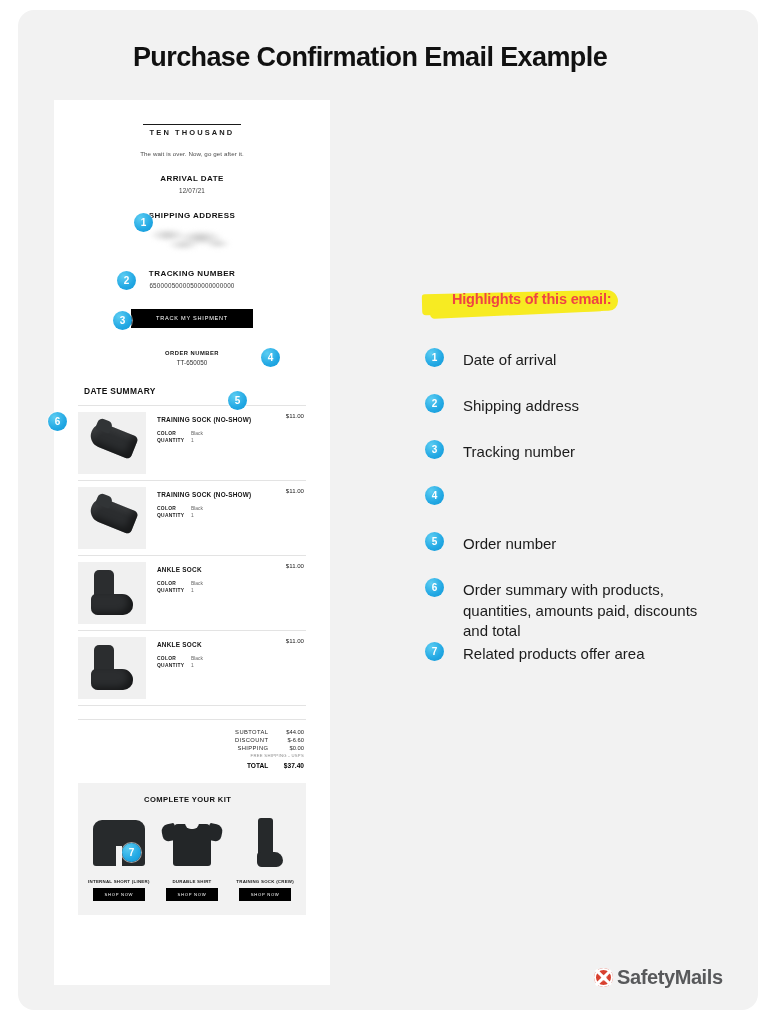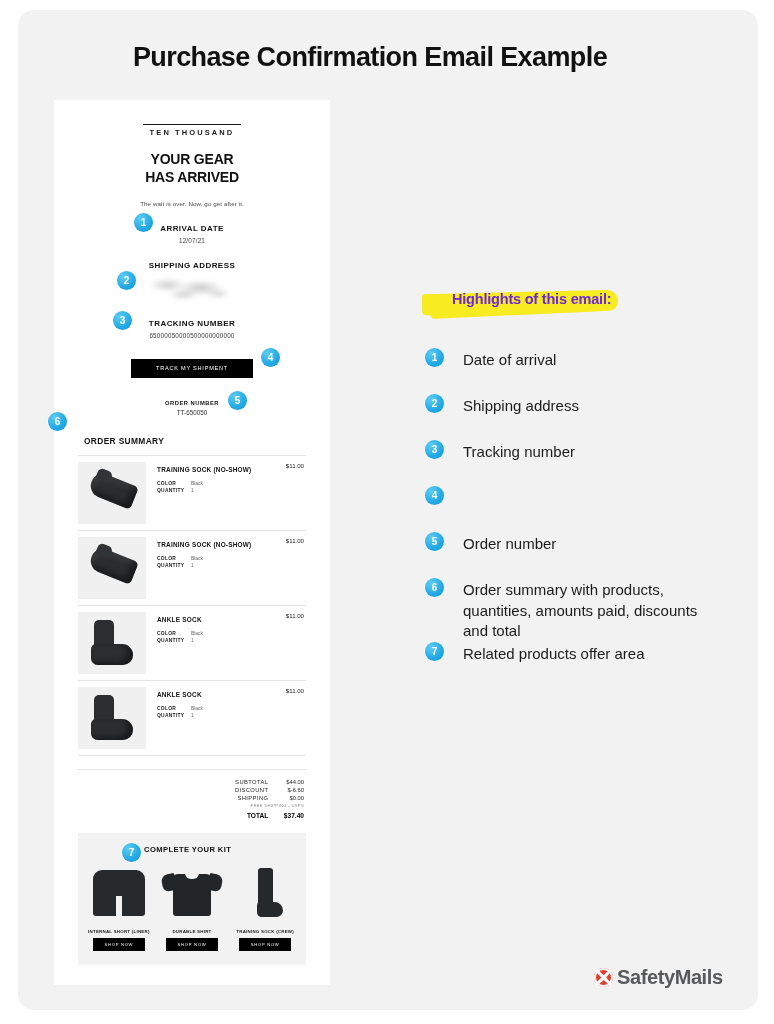--- a/index.html
+++ b/index.html
@@ -237,21 +237,21 @@
     background: #f7eb22; border-radius: 3px 12px 10px 4px;
     transform: rotate(-1.4deg);
     z-index: 0;
   }
   .hl-marker.m2 {
     left: -22px; top: 16px; width: 175px; height: 9px;
     border-radius: 6px; transform: rotate(-2.6deg);
   }
   .hl-title {
     position: relative; z-index: 2;
-    font-size: 14.5px; font-weight: bold; color: #6d28d9; letter-spacing: -0.2px;
+    font-size: 14.5px; font-weight: bold; color: #ef4444; letter-spacing: -0.2px;
   }
   .hl-list { margin-top: 40px; }
   .hl-item { position: relative; min-height: 46px; padding-left: 46px; }
   .hl-badge {
     position: absolute; left: 8px; top: 0;
     width: 19px; height: 19px; border-radius: 50%;
     background: radial-gradient(circle at 33% 28%, #5ccdf2 0%, #24a9e4 58%, #0f97d6 100%);
     color: #ffffff; font-size: 10px; font-weight: bold;
     line-height: 19px; text-align: center;
   }
@@ -298,24 +298,20 @@
   <h1 class="page-title">Purchase Confirmation Email Example</h1>
 
   <div class="email-card">
     <div class="email-inner">
 
       <div class="brand-wrap">
         <div class="brand-rule"></div>
         <div class="brand-name">TEN THOUSAND</div>
       </div>
 
-      <div class="hero-title">
-        <div>YOUR GEAR</div>
-        <div>HAS ARRIVED</div>
-      </div>
 
       <div class="hero-sub">The wait is over. Now, go get after it.</div>
 
       <div class="field-block">
         <div class="field-label">ARRIVAL DATE</div>
         <div class="field-value">12/07/21</div>
       </div>
 
       <div class="field-block">
         <div class="field-label">SHIPPING ADDRESS</div>
@@ -327,21 +323,21 @@
         <div class="field-value">65000050000500000000000</div>
       </div>
 
       <button class="track-btn">TRACK MY SHIPMENT</button>
 
       <div class="order-no-block">
         <div class="order-no-label">ORDER NUMBER</div>
         <div class="order-no-value">TT-650050</div>
       </div>
 
-      <div class="summary-head">ORDER SUMMARY</div>
+      <div class="summary-head">DATE SUMMARY</div>
 
       <div class="prod-list">
 
         <div class="prod-row">
           <div class="prod-thumb">
             <div class="sock-noshow"></div>
           </div>
           <div class="prod-info">
             <div class="prod-name">TRAINING SOCK (NO-SHOW)</div>
             <div class="prod-price">$11.00</div>

